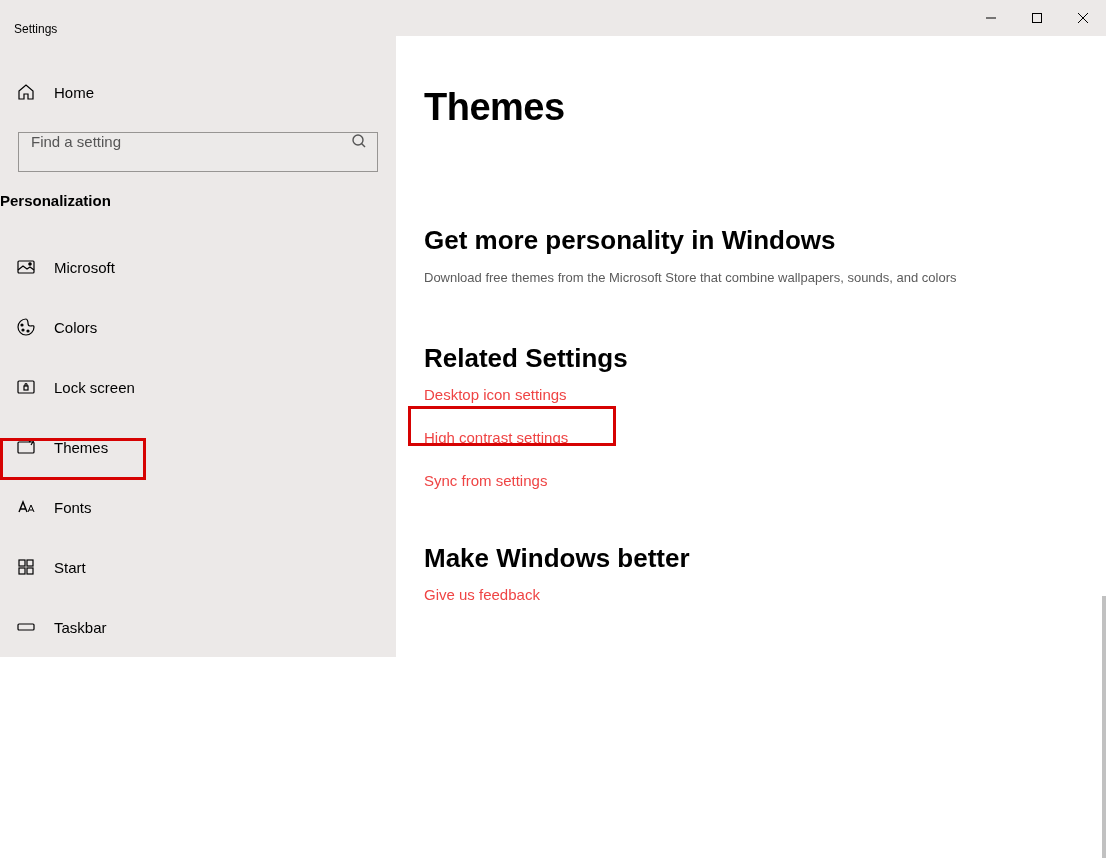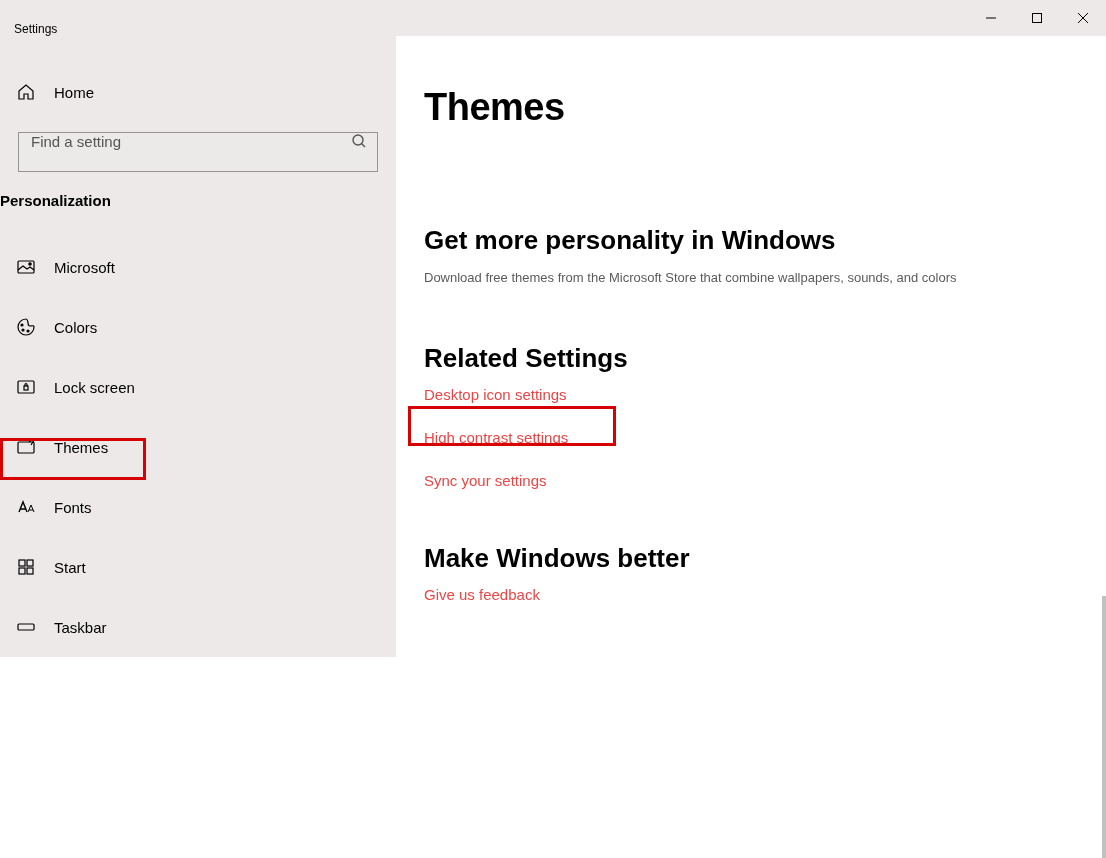--- a/index.html
+++ b/index.html
@@ -175,21 +175,21 @@
     <div class="section">
       <div class="section-h">Get more personality in Windows</div>
       <div class="section-body">Download free themes from the Microsoft Store that combine wallpapers, sounds, and colors</div>
     </div>
 
     <div class="section">
       <div class="section-h">Related Settings</div>
       <div class="link-list">
         <span class="link-item">Desktop icon settings</span>
         <span class="link-item">High contrast settings</span>
-        <span class="link-item">Sync your settings</span>
+        <span class="link-item">Sync from settings</span>
       </div>
     </div>
 
 
     <div class="section">
       <div class="section-h">Make Windows better</div>
       <div class="link-list">
         <span class="link-item">Give us feedback</span>
       </div>
     </div>

